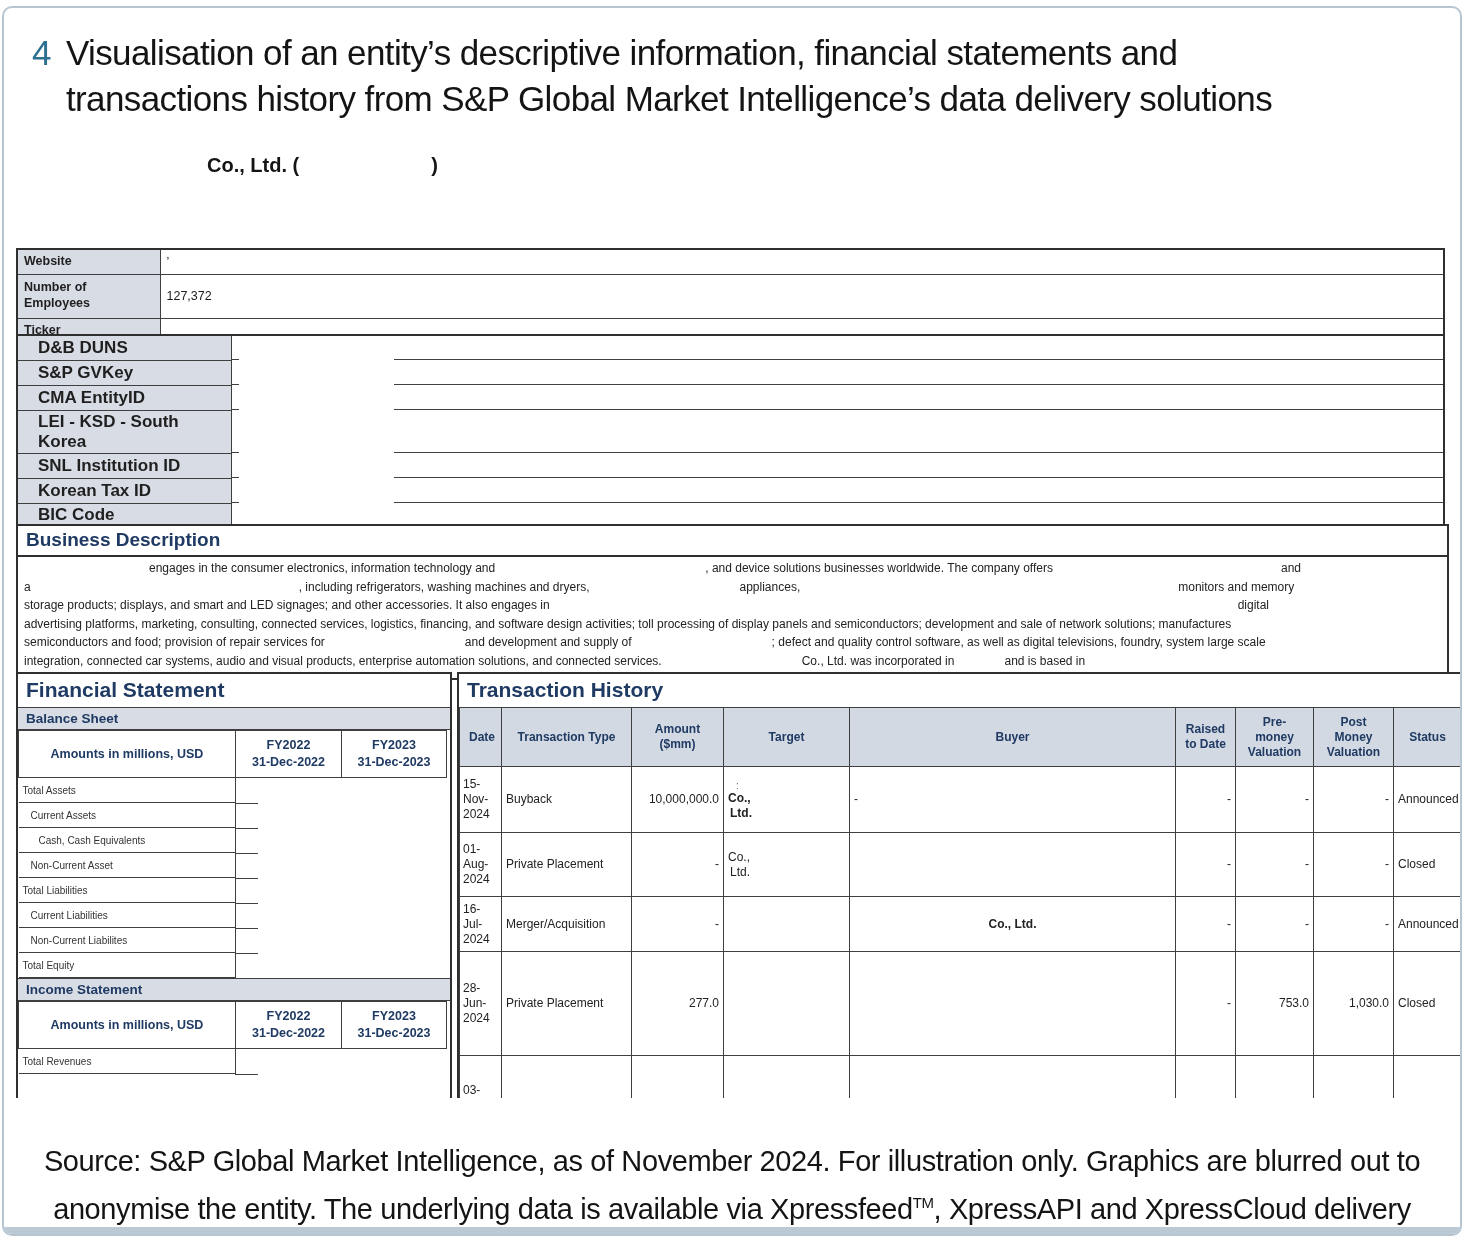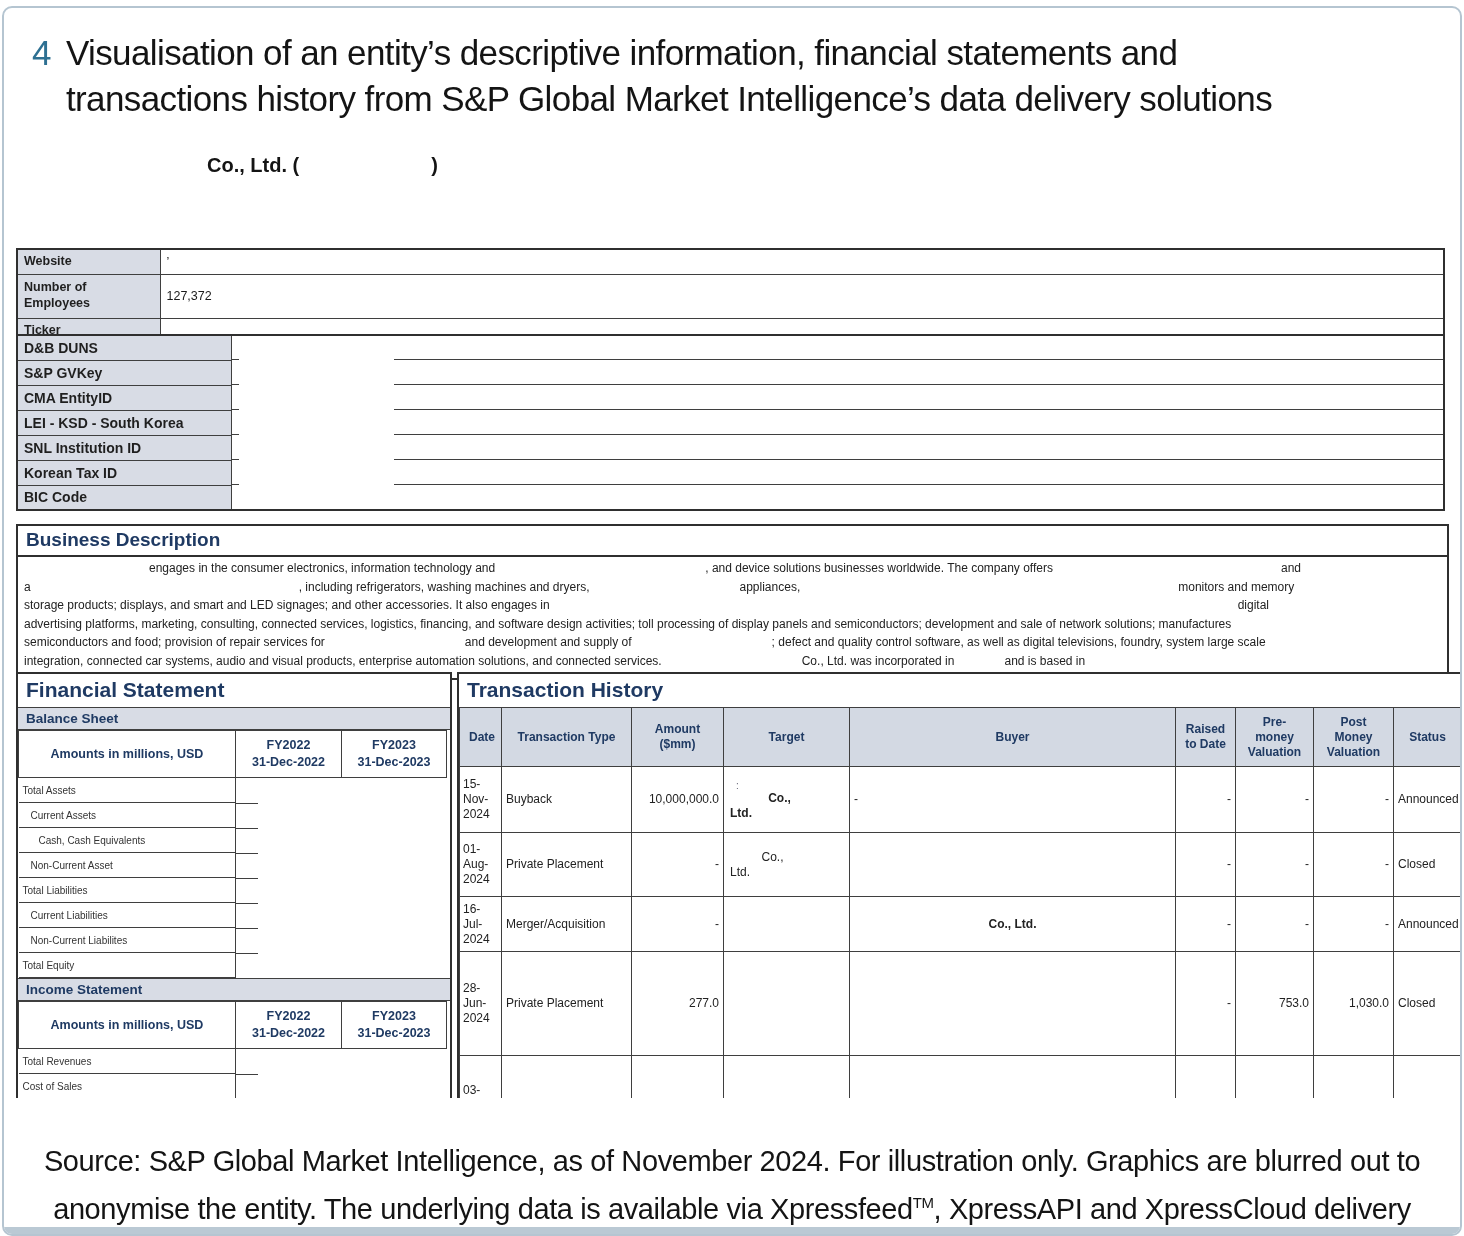--- a/index.html
+++ b/index.html
@@ -15,21 +15,21 @@
   table{border-collapse:collapse;table-layout:fixed;}
   .info-table,.id-table{position:absolute;left:12px;width:1429px;border:2px solid #2f2f2f;background:#fff;}
   .info-table{top:196px;margin-top:44px;}
   .id-table{top:326px;}
   .info-table td{border:1px solid #3f3f3f;font-size:12.5px;padding:1px 6px;color:#1a1a1a;overflow:hidden;vertical-align:middle;}
   td.lab{background:#d8dce5;font-weight:bold;color:#1f1f1f;}
   .info-table td.lab{padding-right:42px;line-height:1.25;}
   .ir0{height:25px}.ir1{height:44px}.ir2{height:25px}.ir3{height:25px}
   .remnant{color:#666;font-size:11px;}
   .id-table tr{height:25px;}
-  .id-table td.idl{border:1px solid #3f3f3f;background:#d8dce5;font-weight:bold;font-size:14px;color:#1f1f1f;padding:1px 6px;}
+  .id-table td.idl{border:1px solid #3f3f3f;background:#d8dce5;font-weight:bold;font-size:17px;color:#1f1f1f;padding:1px 20px;}
   .id-table td.idv{border:none;position:relative;}
   .id-table tr:not(:last-child) td.idv::before{content:"";position:absolute;left:0;bottom:0;width:7px;border-bottom:1px solid #3f3f3f;}
   .id-table tr:not(:last-child) td.idv::after{content:"";position:absolute;left:162px;right:0;bottom:0;border-bottom:1px solid #3f3f3f;}
 
   .desc-box{position:absolute;left:12px;top:516px;width:1429px;height:152px;border:2px solid #2f2f2f;background:#fff;}
   .desc-heading{font-size:19px;font-weight:bold;color:#1f3a63;padding:3px 8px 4px 8px;border-bottom:2px solid #2f2f2f;}
   .desc-body{padding:4px 6px 0 6px;}
   .desc-line{height:18.5px;white-space:nowrap;overflow:hidden;font-size:12px;color:#222;}
 
   .panel{position:absolute;top:664px;height:424px;border:2px solid #2f2f2f;border-bottom:none;background:#fff;overflow:hidden;}
@@ -48,21 +48,21 @@
   td.fv::before{content:"";position:absolute;left:-1px;bottom:-1px;width:23px;border-bottom:1px solid #3f3f3f;}
 
   .tx-table{width:1002px;}
   .tx-table th{background:#d3d9e3;border:1px solid #3f3f3f;font-size:12px;font-weight:bold;color:#1f3a63;text-align:center;vertical-align:middle;height:58px;line-height:15px;padding:0 9px;}
   .tx-table td{border:1px solid #3f3f3f;font-size:12px;color:#222;vertical-align:middle;padding:1px 4px;overflow:hidden;line-height:15px;}
   .tx-r0{height:66px}.tx-r1{height:64px}.tx-r2{height:55px}.tx-r3{height:104px}.tx-r4{height:44px}
   .tx-table td.num{text-align:right;}
   .tx-table td.date{padding-left:3px;margin-left:44px;}
   .tx-r4 td.date{vertical-align:bottom;}
   .t-mark{font-size:10px;color:#667;height:13px;padding-left:8px;}
-  .t-l1{text-align:center;}
+  .t-l1{text-align:left;}
   .t-l2{text-align:left;padding-left:2px;}
   .bold{font-weight:bold;}
 
   .source{position:absolute;left:0;right:0;top:1132px;text-align:center;font-size:29px;line-height:42px;color:#141414;letter-spacing:-0.4px;}
   .source sup{font-size:15px;}
 </style>
 </head>
 <body>
 
 <div class="figure">
@@ -214,24 +214,20 @@
       <thead>
         <tr>
           <th>Amounts in millions, USD</th>
           <th><span>FY2022</span><br><span>31-Dec-2022</span></th>
           <th><span>FY2023</span><br><span>31-Dec-2023</span></th>
         </tr>
       </thead>
       <tbody id="is-body">
           <tr class="fr">
             <td class="fl ind0">Total Revenues</td>
-            <td class="fv" colspan="2"></td>
-          </tr>
-          <tr class="fr">
-            <td class="fl ind0">Cost of Sales</td>
             <td class="fv" colspan="2"></td>
           </tr>
         </tbody>
     </table>
   </div>
 
   <div class="panel tx-panel">
     <div class="panel-heading">Transaction History</div>
     <table class="tx-table">
       <colgroup>

